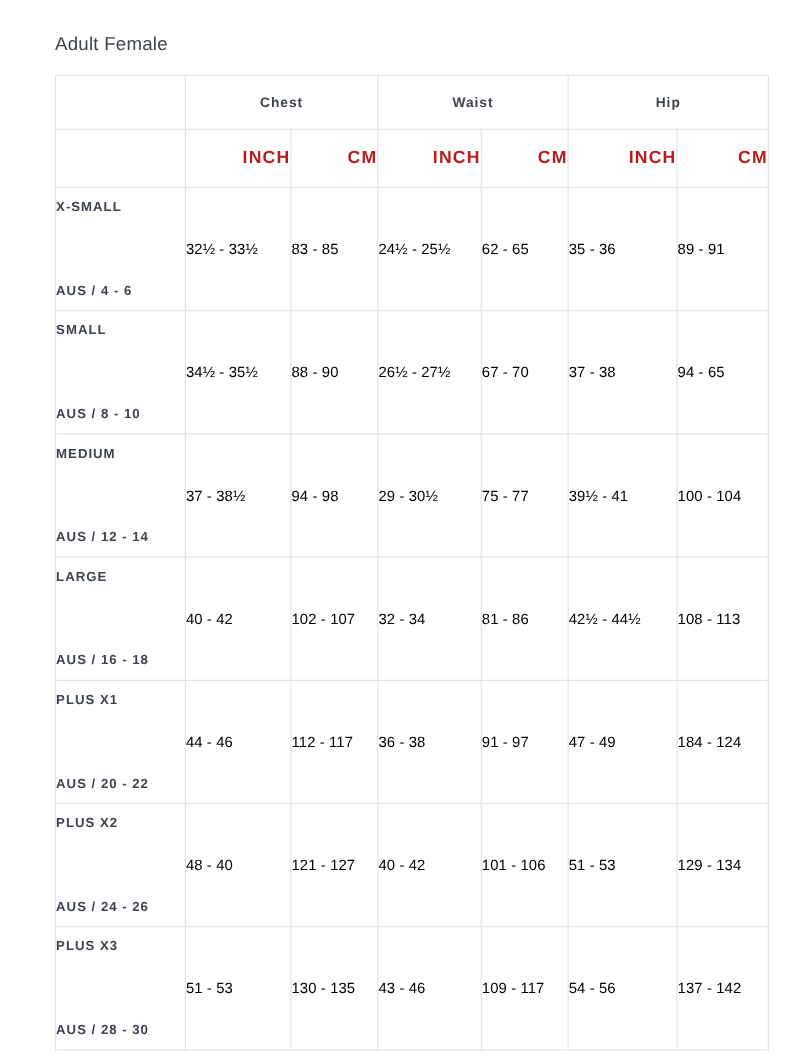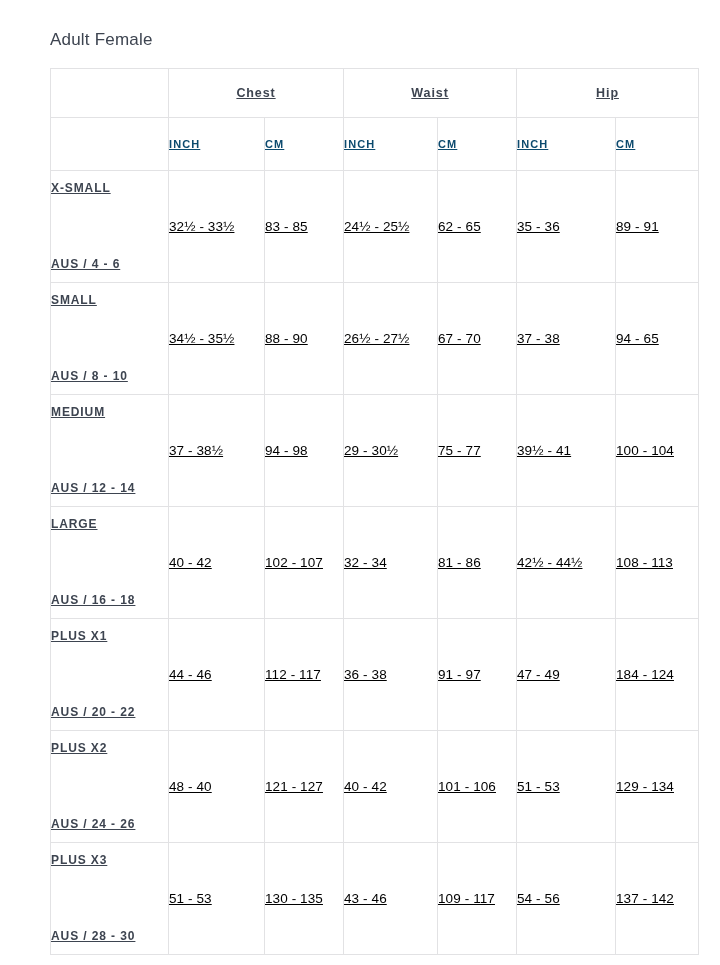--- a/index.html
+++ b/index.html
@@ -30,21 +30,20 @@
   }
   table.size-table {
     border-collapse: collapse;
     width: 648px;
     table-layout: fixed;
   }
   table.size-table td, table.size-table th {
     border: 1px solid #e2e2e4;
     padding: 0;
     vertical-align: middle;
-    text-decoration: underline;
   }
   
   col.c-label { width: 118px; }
   col.c-inch  { width: 96px; }
   col.c-cm    { width: 79px; }
   col.c-inch2 { width: 94px; }
   col.c-cm2   { width: 79px; }
   col.c-inch3 { width: 99px; }
   col.c-cm3   { width: 83px; }
 
@@ -57,25 +56,25 @@
     text-align: center;
   }
   thead th.blank-corner {
     border-left: 1px solid #e2e2e4;
     border-top: 1px solid #e2e2e4;
     border-right: 1px solid #e2e2e4;
     border-bottom: none;
   }
   thead th.unit {
     height: 52px;
-    font-size: 11px;
+    font-size: 16px;
     font-weight: 700;
     letter-spacing: 1.1px;
-    color: #0c4a6e;
-    text-align: left;
+    color: #b91c1c;
+    text-align: right;
   }
   tbody td {
     height: 111px;
   }
   td.row-label {
     text-align: left;
     font-size: 12px;
     font-weight: 700;
     letter-spacing: 0.9px;
     line-height: 2.6;

